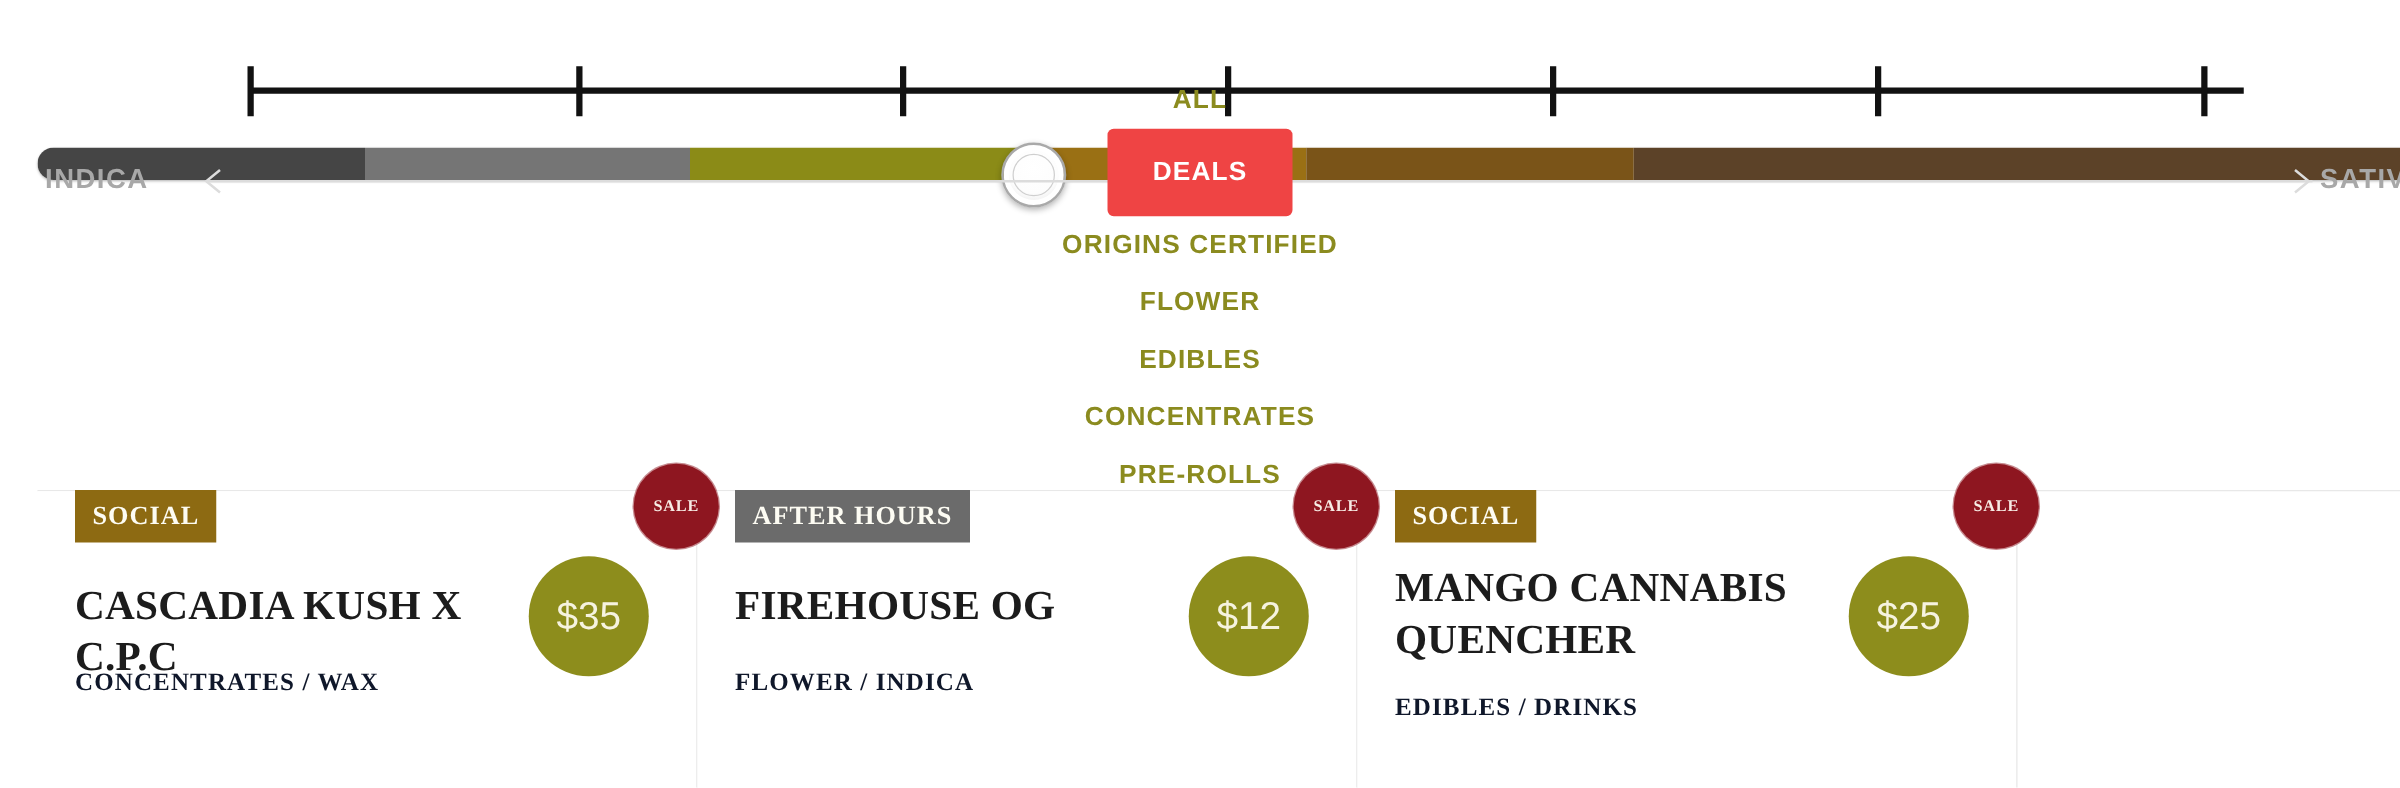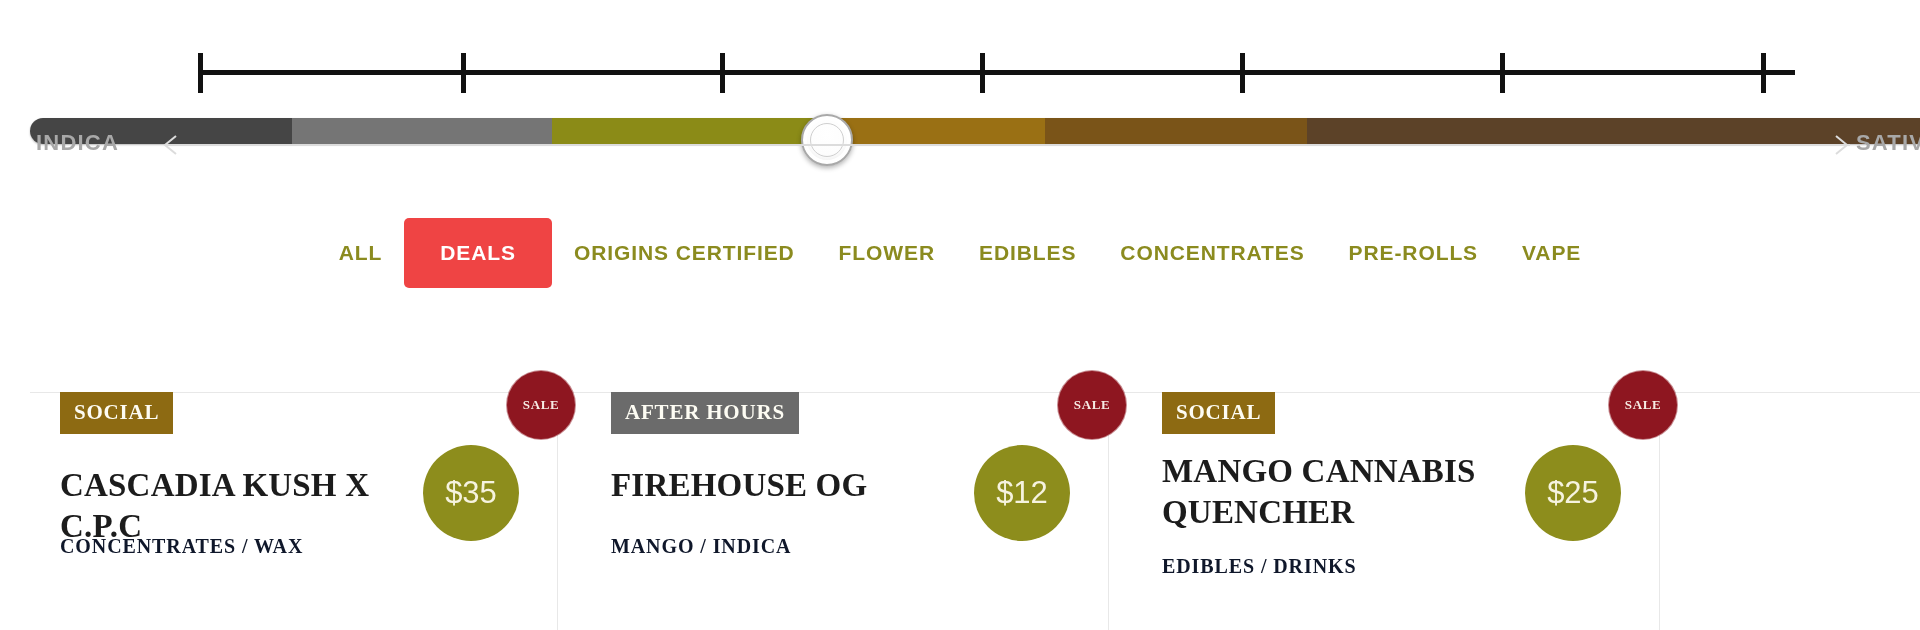--- a/index.html
+++ b/index.html
@@ -65,21 +65,21 @@
   }
   .axis-arrow{
     position:absolute; top:132px; width:28px; height:26px; color:#dcdcdc;
   }
   #axis-arrow-left{ left:162px; }
   #axis-arrow-right{ left:1822px; }
 
   
   #category-nav{
     position:absolute; left:0; top:232px; width:1920px; height:42px;
-    display:flex; justify-content:center; align-items:center;
+    display:flex; justify-content:center; align-items:center;flex-direction:column;
   }
   .nav-item{
     font-size:21px; font-weight:700; letter-spacing:.9px;
     color:#8b8b1f;
     padding:11px 22px;
     border-radius:5px;
     white-space:nowrap;
     cursor:pointer;
     background:transparent;
     border:none;
@@ -88,21 +88,20 @@
   .nav-item.active{
     background:#ef4444; color:#ffffff;
     padding:23px 36px;
   }
 
   
   #product-grid{
     position:absolute; left:30px; top:392px; width:1890px; height:238px;
     display:flex;
     border-top:1px solid #e8e8e8;
-    gap:23px;
   }
   .product-card{
     position:relative;
     width:528px;
     height:100%;
     border-right:1px solid #e8e8e8;
     flex:0 0 528px;
     background:#ffffff;
   }
   .badge{
@@ -217,21 +216,21 @@
     <div class="product-card">
       <div class="badge social">SOCIAL</div>
       <div class="product-title">CASCADIA KUSH X C.P.C</div>
       <div class="product-category">CONCENTRATES / WAX</div>
       <div class="price-bubble">$35</div>
       <div class="sale-stamp">SALE</div>
     </div>
     <div class="product-card">
       <div class="badge afterhours">AFTER HOURS</div>
       <div class="product-title">FIREHOUSE OG</div>
-      <div class="product-category">MANGO / INDICA</div>
+      <div class="product-category">FLOWER / INDICA</div>
       <div class="price-bubble">$12</div>
       <div class="sale-stamp">SALE</div>
     </div>
     <div class="product-card two-line">
       <div class="badge social">SOCIAL</div>
       <div class="product-title">MANGO CANNABIS QUENCHER</div>
       <div class="product-category">EDIBLES / DRINKS</div>
       <div class="price-bubble">$25</div>
       <div class="sale-stamp">SALE</div>
     </div>

